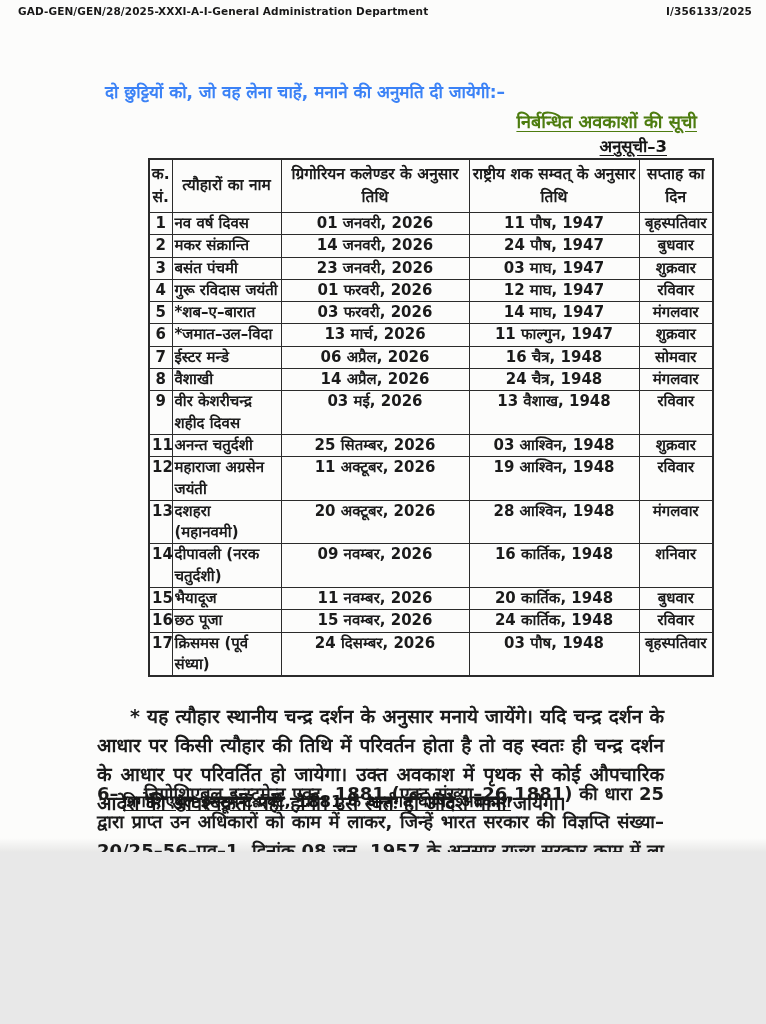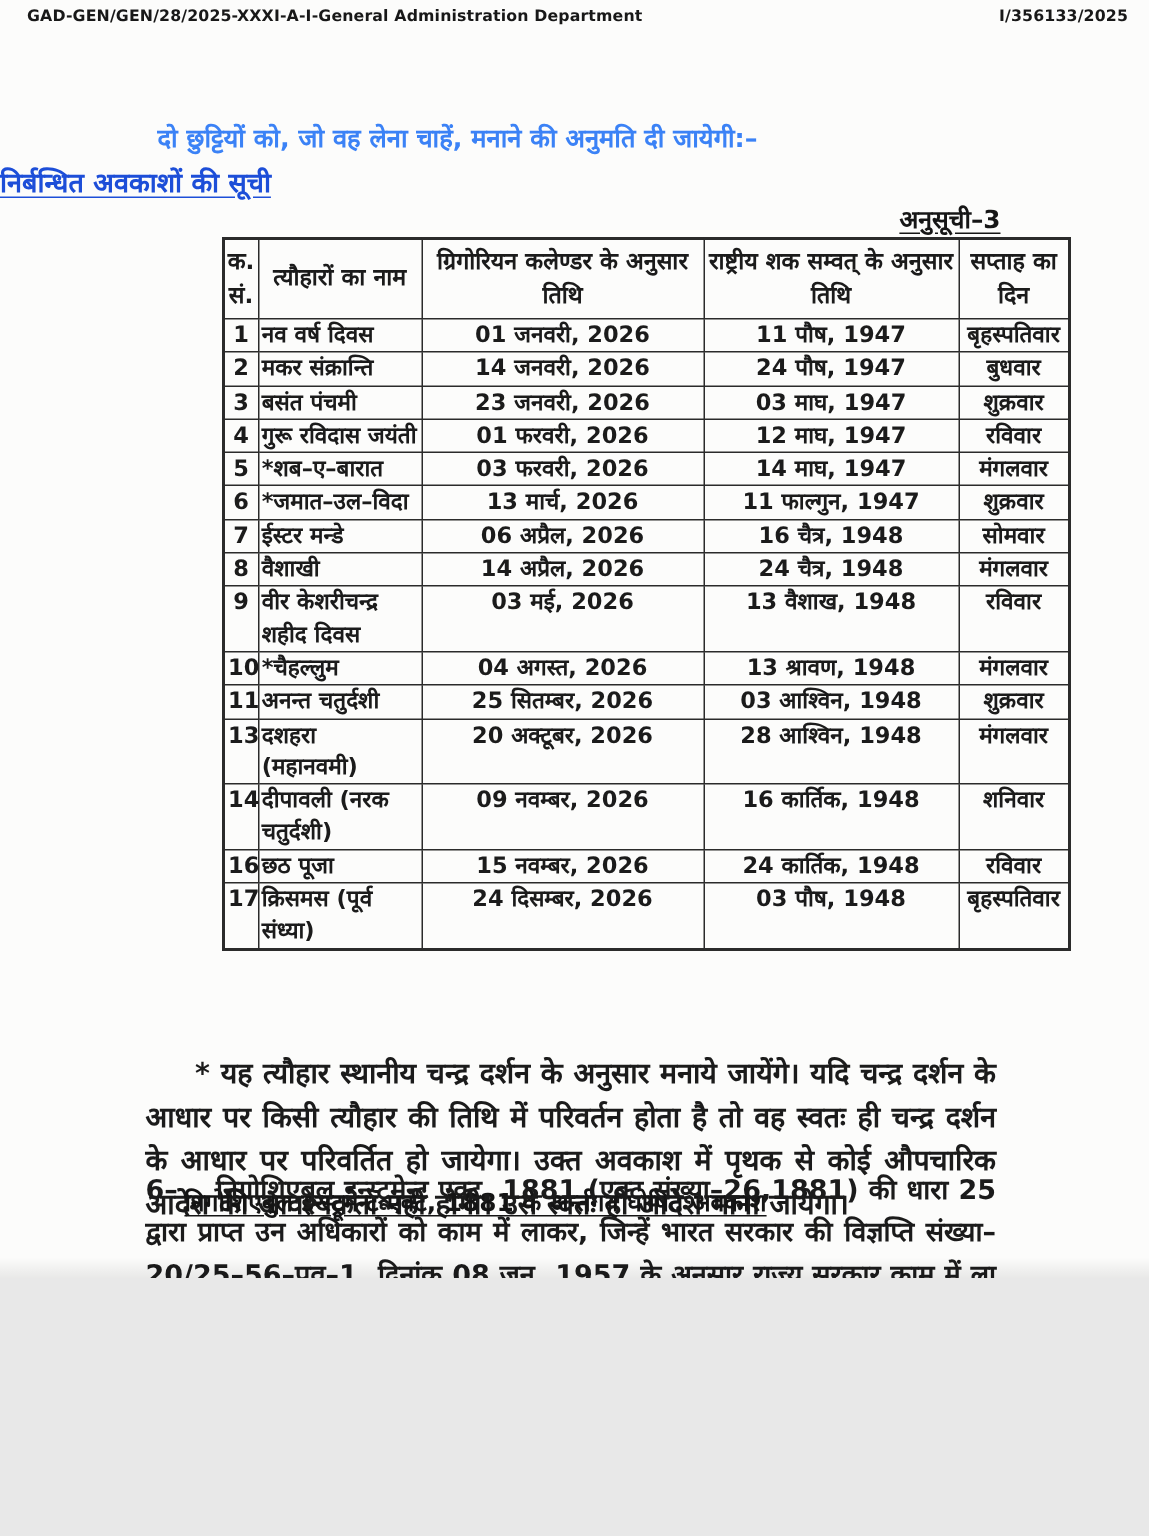--- a/index.html
+++ b/index.html
@@ -22,22 +22,22 @@
     position:absolute;top:5px;left:18px;right:14px;
     display:flex;justify-content:space-between;align-items:flex-start;
     font-size:10.5px;font-weight:700;color:#181818;letter-spacing:.1px;
   }
   .intro{
     position:absolute;top:80px;left:105px;margin:0;
     font-size:17px;font-weight:600;color:#3b82f6;
   }
   .list-title{
     position:absolute;top:109px;left:0;width:684px;
-    text-align:left;font-size:18px;font-weight:700;
-    text-decoration:underline;text-underline-offset:3px;color:#1d4ed8;
+    text-align:right;font-size:18px;font-weight:700;
+    text-decoration:underline;text-underline-offset:3px;color:#4d7c0f;padding-left:13px;
   }
   .schedule-label{
     position:absolute;top:134px;left:0;width:667px;
     text-align:right;font-size:16.5px;font-weight:700;
     text-decoration:underline;text-underline-offset:3px;color:#161616;
   }
   table.holidays{
     position:absolute;top:158px;left:103px;width:564px;
     border-collapse:collapse;table-layout:fixed;
     font-size:15px;font-weight:600;color:#1b1b1b;
@@ -184,48 +184,55 @@
           <td class="c-day">मंगलवार</td>
         </tr>
         <tr>
           <td class="c-num">9</td>
           <td class="c-name">वीर केशरीचन्द्र शहीद दिवस</td>
           <td class="c-greg">03 मई, 2026</td>
           <td class="c-saka">13 वैशाख, 1948</td>
           <td class="c-day">रविवार</td>
         </tr>
         <tr>
-          <td class="c-num">10</td>
-          <td class="c-name">*चैहल्लुम</td>
-          <td class="c-greg">04 अगस्त, 2026</td>
-          <td class="c-saka">13 श्रावण, 1948</td>
-          <td class="c-day">मंगलवार</td>
-        </tr>
-        <tr>
           <td class="c-num">11</td>
           <td class="c-name">अनन्त चतुर्दशी</td>
           <td class="c-greg">25 सितम्बर, 2026</td>
           <td class="c-saka">03 आश्विन, 1948</td>
           <td class="c-day">शुक्रवार</td>
         </tr>
         <tr>
+          <td class="c-num">12</td>
+          <td class="c-name">महाराजा अग्रसेन जयंती</td>
+          <td class="c-greg">11 अक्टूबर, 2026</td>
+          <td class="c-saka">19 आश्विन, 1948</td>
+          <td class="c-day">रविवार</td>
+        </tr>
+        <tr>
           <td class="c-num">13</td>
           <td class="c-name">दशहरा (महानवमी)</td>
           <td class="c-greg">20 अक्टूबर, 2026</td>
           <td class="c-saka">28 आश्विन, 1948</td>
           <td class="c-day">मंगलवार</td>
         </tr>
         <tr>
           <td class="c-num">14</td>
           <td class="c-name">दीपावली (नरक चतुर्दशी)</td>
           <td class="c-greg">09 नवम्बर, 2026</td>
           <td class="c-saka">16 कार्तिक, 1948</td>
           <td class="c-day">शनिवार</td>
         </tr>
         <tr>
+          <td class="c-num">15</td>
+          <td class="c-name">भैयादूज</td>
+          <td class="c-greg">11 नवम्बर, 2026</td>
+          <td class="c-saka">20 कार्तिक, 1948</td>
+          <td class="c-day">बुधवार</td>
+        </tr>
+        <tr>
           <td class="c-num">16</td>
           <td class="c-name">छठ पूजा</td>
           <td class="c-greg">15 नवम्बर, 2026</td>
           <td class="c-saka">24 कार्तिक, 1948</td>
           <td class="c-day">रविवार</td>
         </tr>
         <tr>
           <td class="c-num">17</td>
           <td class="c-name">क्रिसमस (पूर्व संध्या)</td>
           <td class="c-greg">24 दिसम्बर, 2026</td>

